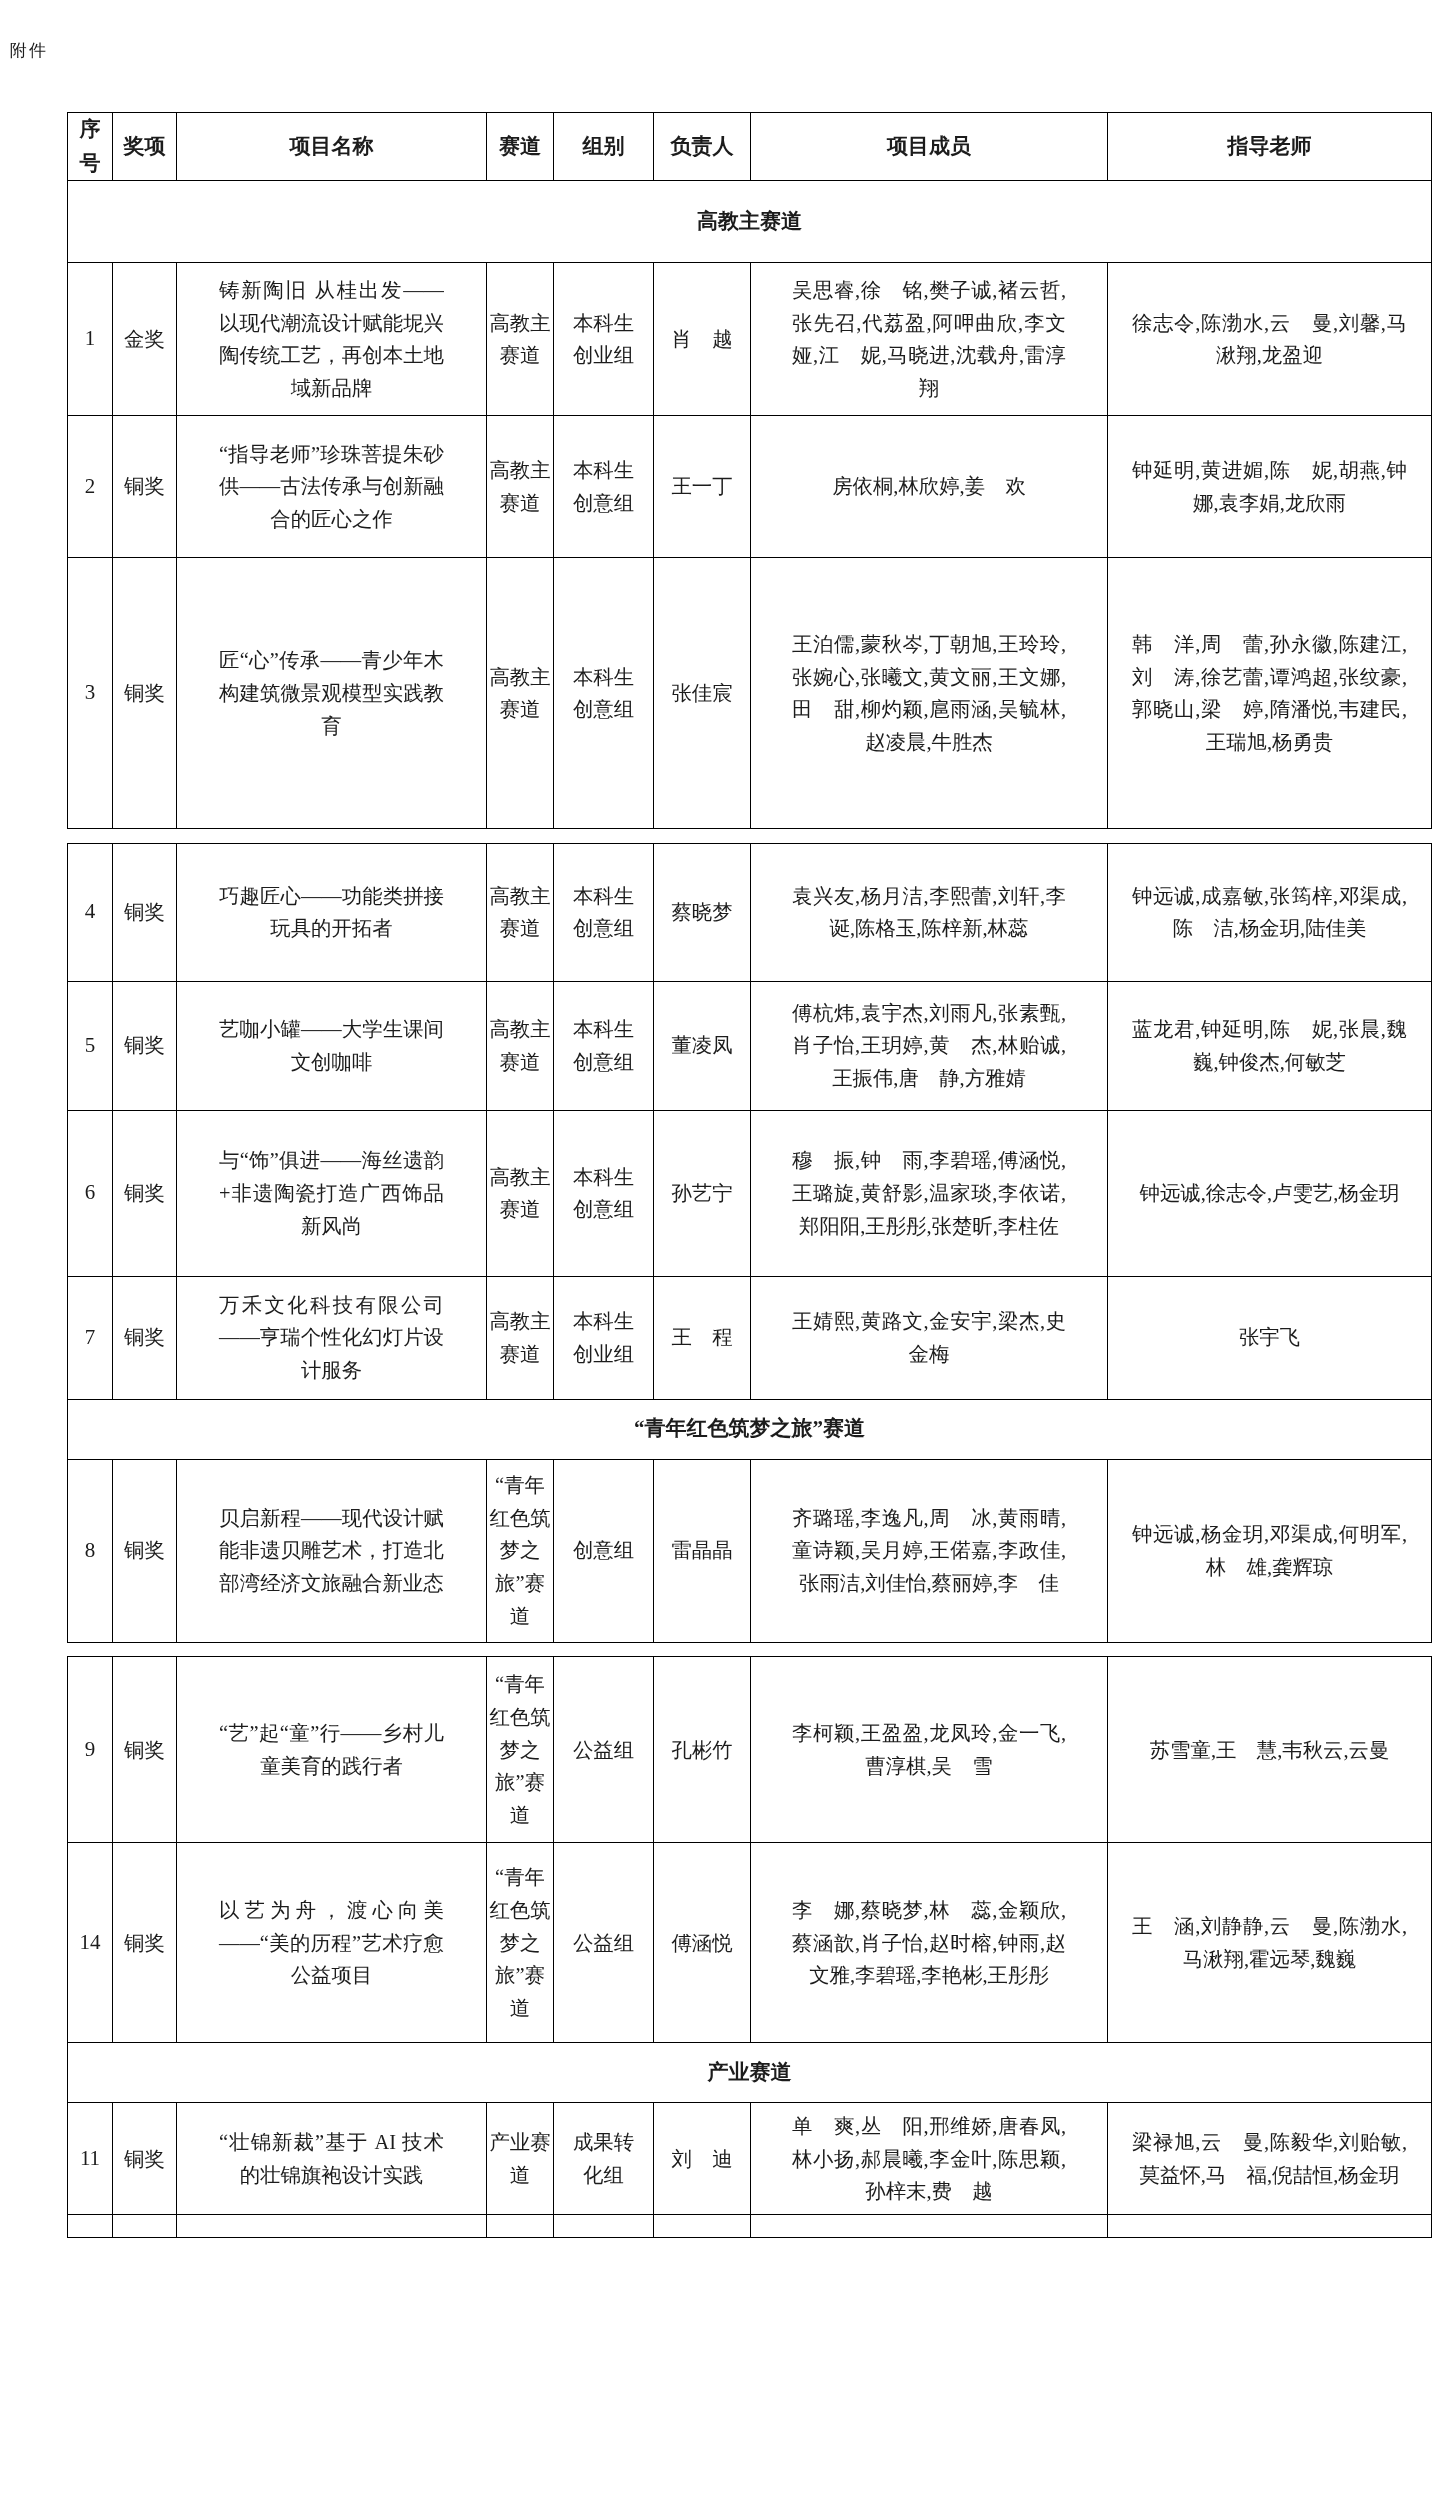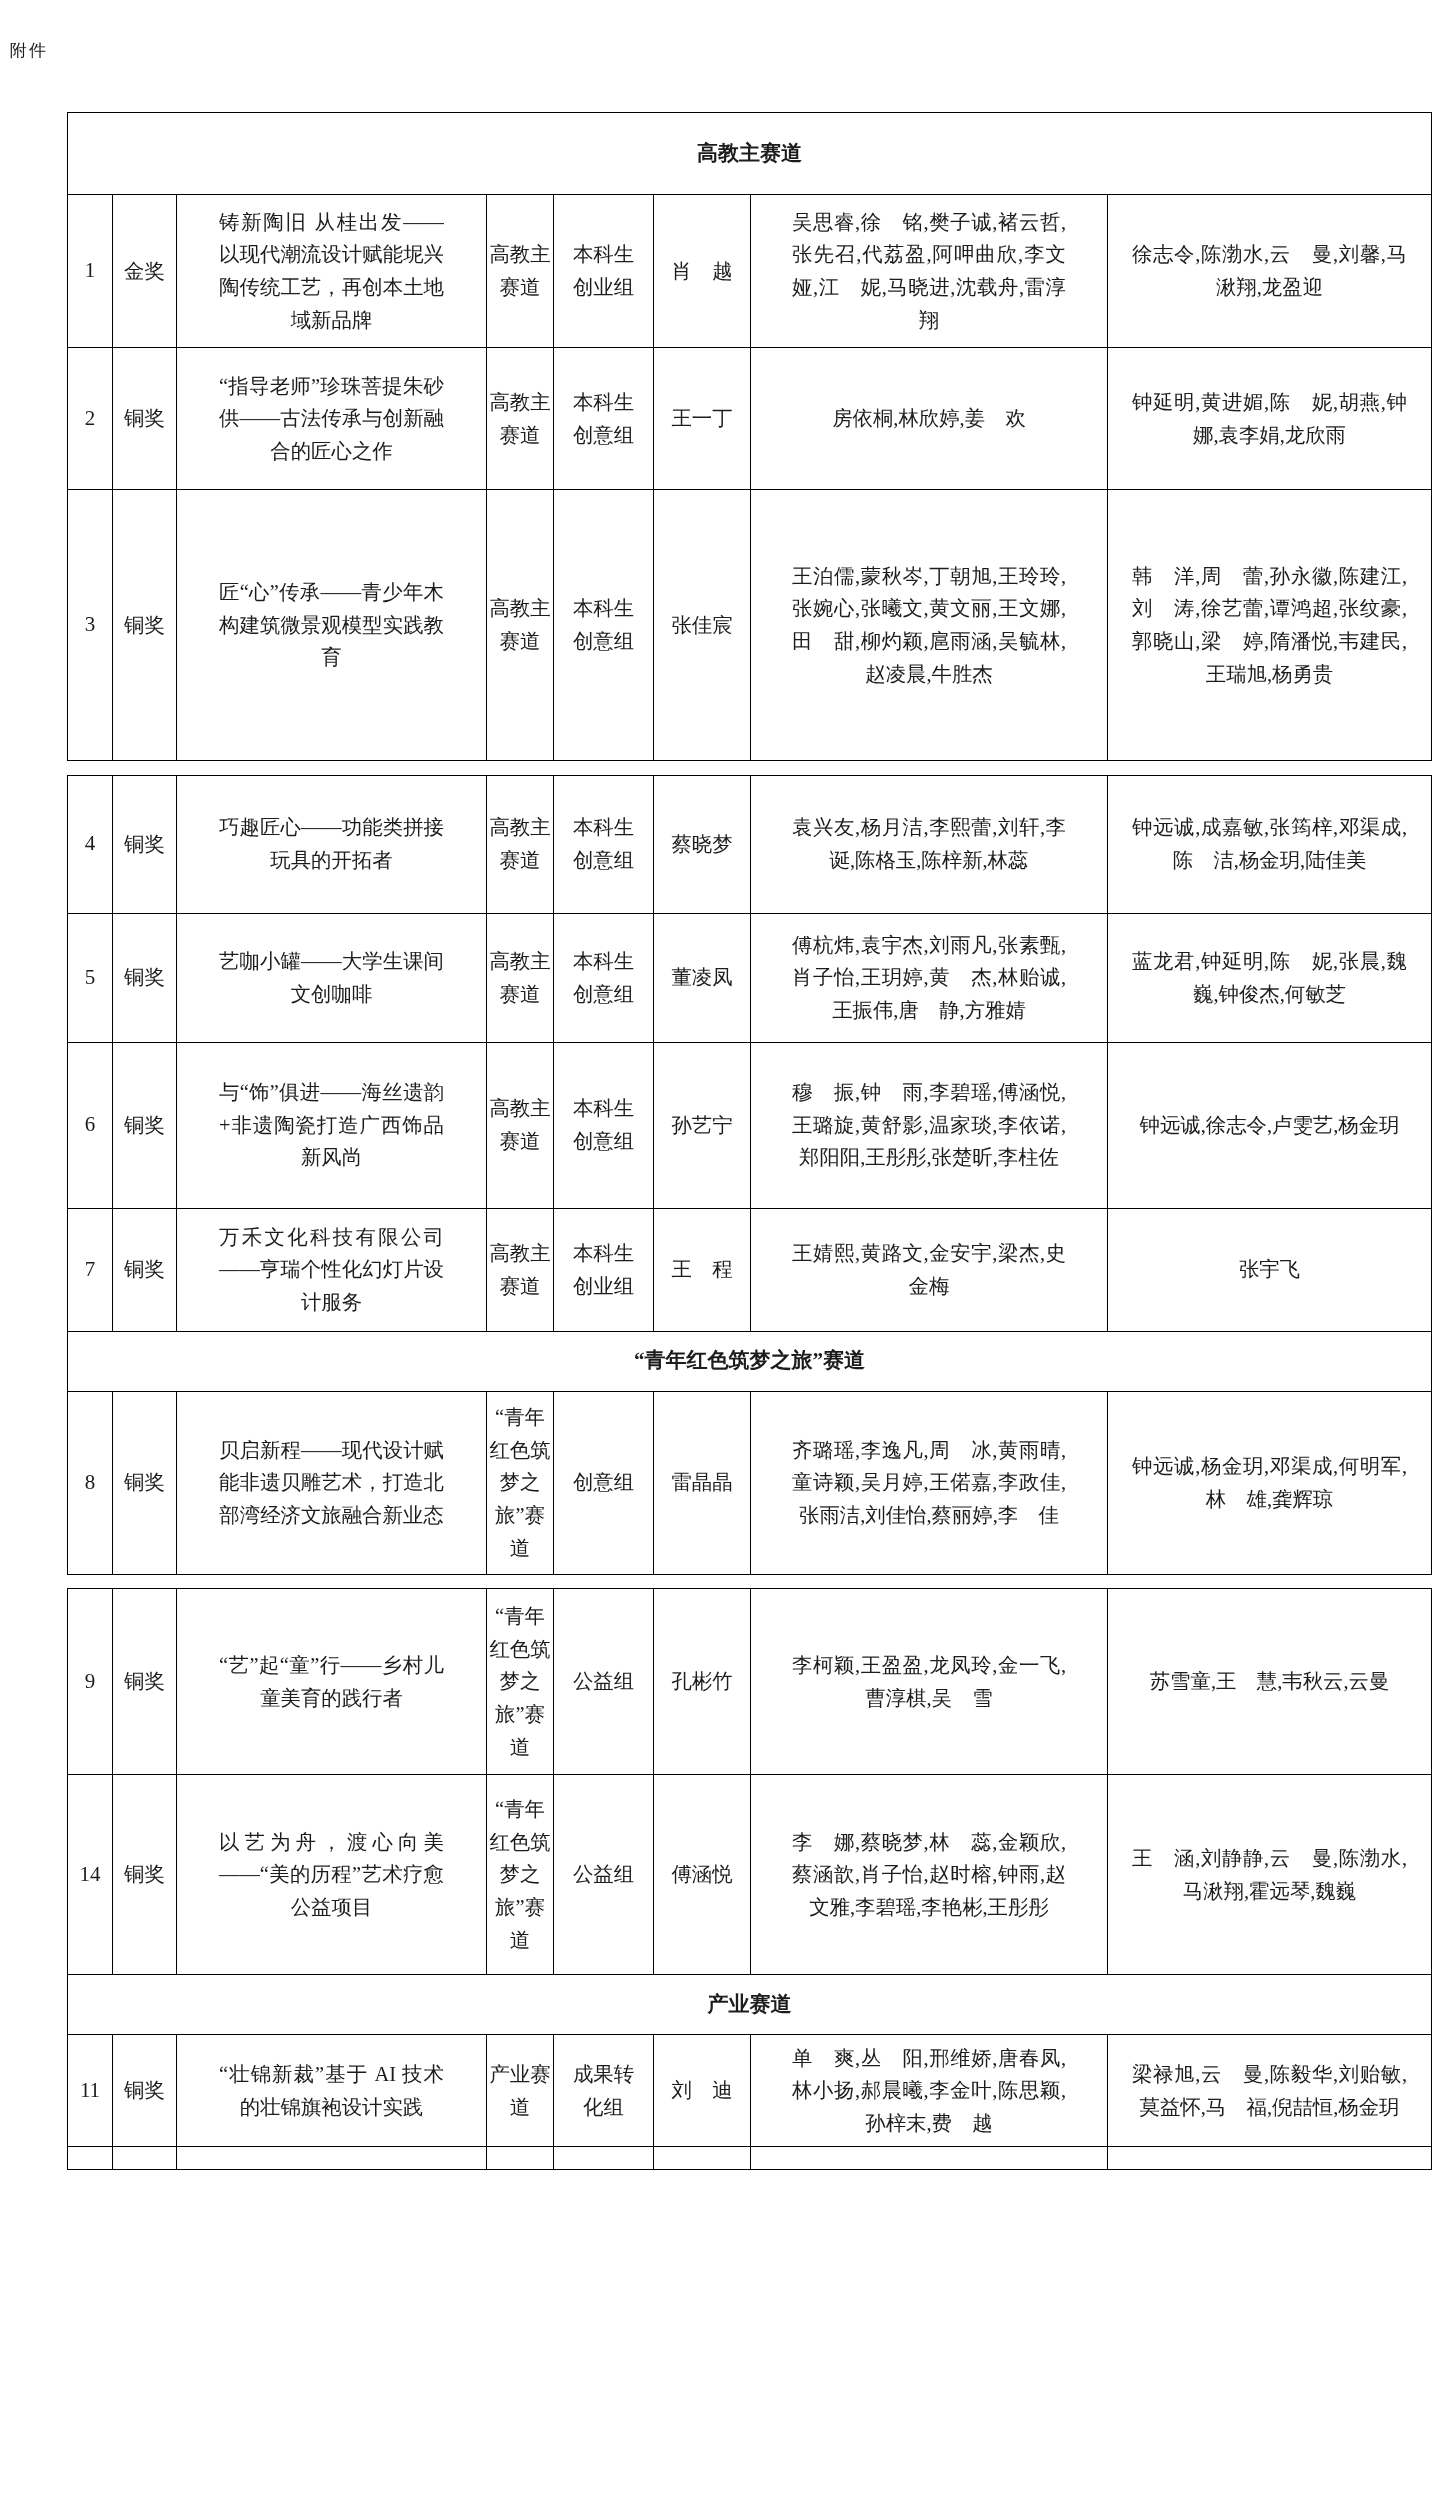--- a/index.html
+++ b/index.html
@@ -45,20 +45,30 @@
       <col style="width:45px">
         <col style="width:64px">
         <col style="width:310px">
         <col style="width:67px">
       <col style="width:100px">
         <col style="width:97px">
         <col style="width:357px">
         <col style="width:324px">
     </colgroup>
     <tbody>
+    <tr style="height:64px">
+      <th>序号</th>
+      <th>奖项</th>
+      <th>项目名称</th>
+      <th>赛道</th>
+      <th>组别</th>
+      <th>负责人</th>
+      <th>项目成员</th>
+      <th>指导老师</th>
+    </tr>
     <tr style="height:82px">
       <td colspan="8" class="c-section">高教主赛道</td>
     </tr>
     <tr style="height:153px">
       <td class="c-no">1</td>
       <td class="c-award">金奖</td>
       <td class="c-proj">铸新陶旧 从桂出发——以现代潮流设计赋能坭兴陶传统工艺，再创本土地域新品牌</td>
       <td class="c-track">高教主赛道</td>
       <td class="c-group">本科生创业组</td>
       <td class="c-leader">肖　越</td>

